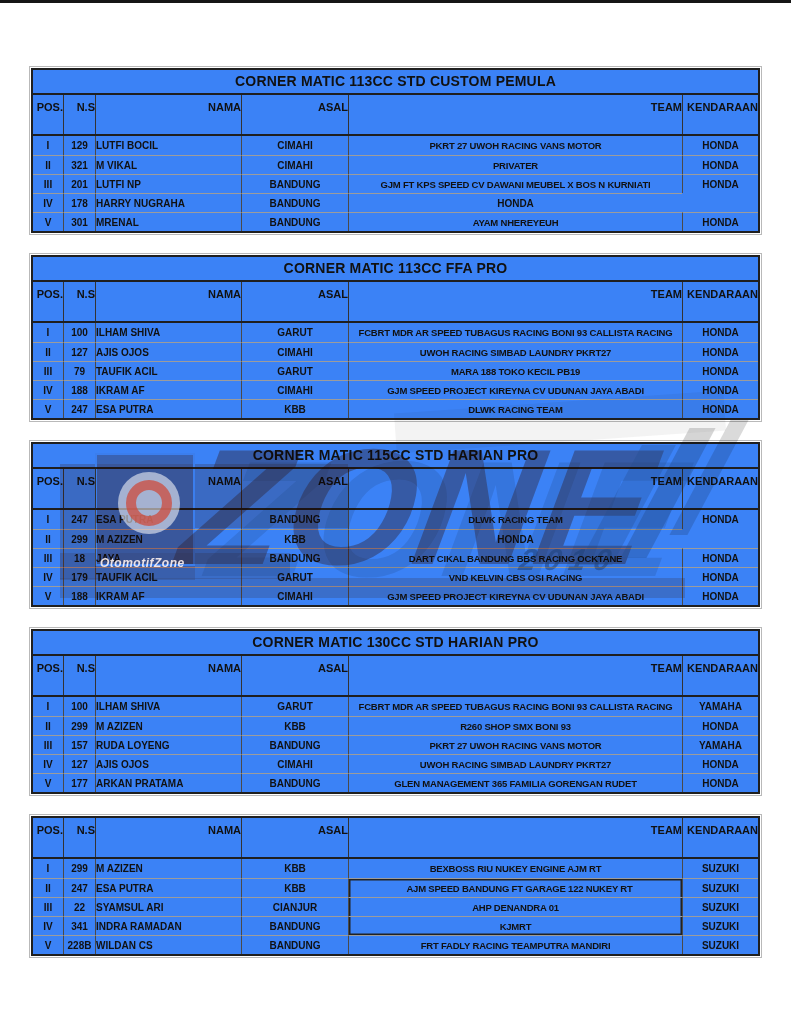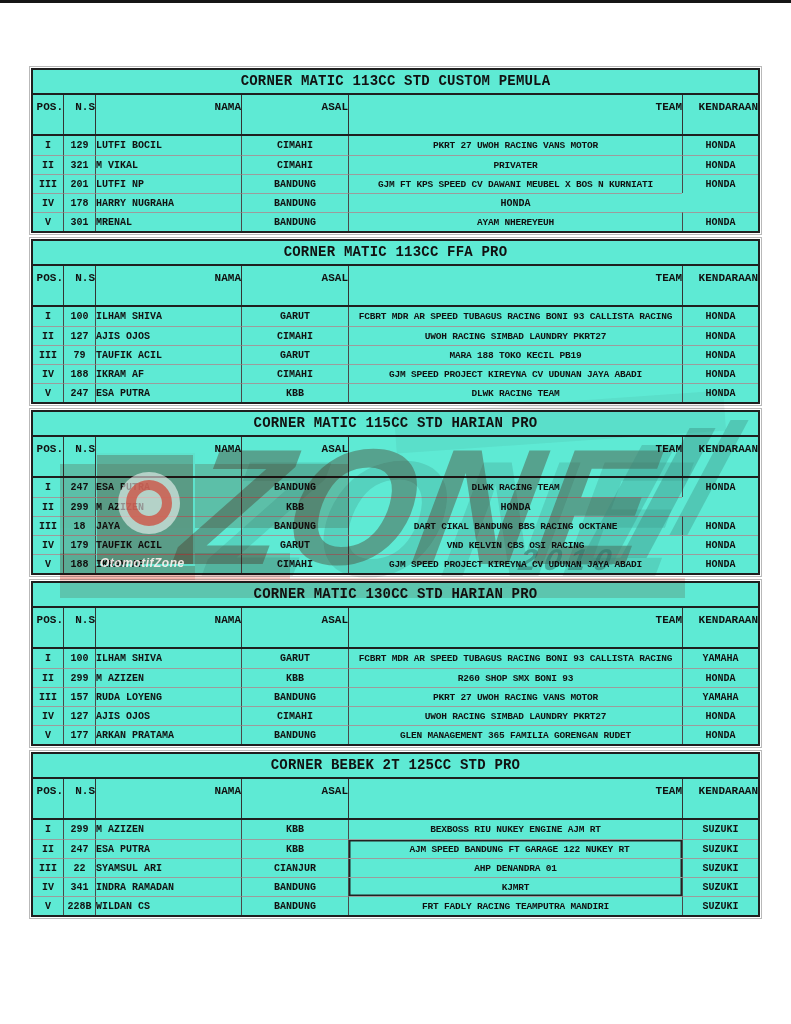--- a/index.html
+++ b/index.html
@@ -12,24 +12,23 @@
     color:#111;
   }
   .scan-top-edge{position:absolute;left:0;top:0;width:791px;height:3px;background:#161616;}
 
   .content{position:absolute;left:31px;top:68px;width:729px;}
 
   .tbl{
     border:2px solid #1f1f1f;
     outline:1px solid #b9b9b9;
     outline-offset:1px;
-    margin-bottom:6px;
-    background:#5eead4;
+    margin-bottom:22px;
+    background:#3b82f6;
     box-sizing:border-box;
-    font-family:Liberation Mono, monospace;
   }
   .tbl-title{
     height:23px;line-height:23px;
     text-align:center;font-weight:bold;font-size:14px;letter-spacing:.2px;
     border-bottom:2px solid #1f1f1f;
     white-space:nowrap;overflow:hidden;
   }
   .grid6{display:grid;grid-template-columns:30px 32px 146px 107px 1fr 76px;}
   .hdr{border-bottom:2px solid #1f1f1f;}
   .hdr>div{
@@ -290,21 +289,20 @@
         <div class="grid6 row">
           <div class="c-pos">V</div>
           <div class="c-ns">177</div>
           <div class="c-nama">ARKAN PRATAMA</div>
           <div class="c-asal">BANDUNG</div>
           <div class="c-team">GLEN MANAGEMENT 365 FAMILIA GORENGAN RUDET</div>
           <div class="c-kendaraan">HONDA</div>
         </div>
       </section>
       <section class="tbl">
-        <div class="tbl-title">CORNER BEBEK 2T 125CC STD PRO</div>
         <div class="grid6 hdr">
           <div>POS.</div>
           <div>N.S</div>
           <div>NAMA</div>
           <div>ASAL</div>
           <div>TEAM</div>
           <div>KENDARAAN</div>
         </div>
         <div class="grid6 row">
           <div class="c-pos">I</div>

